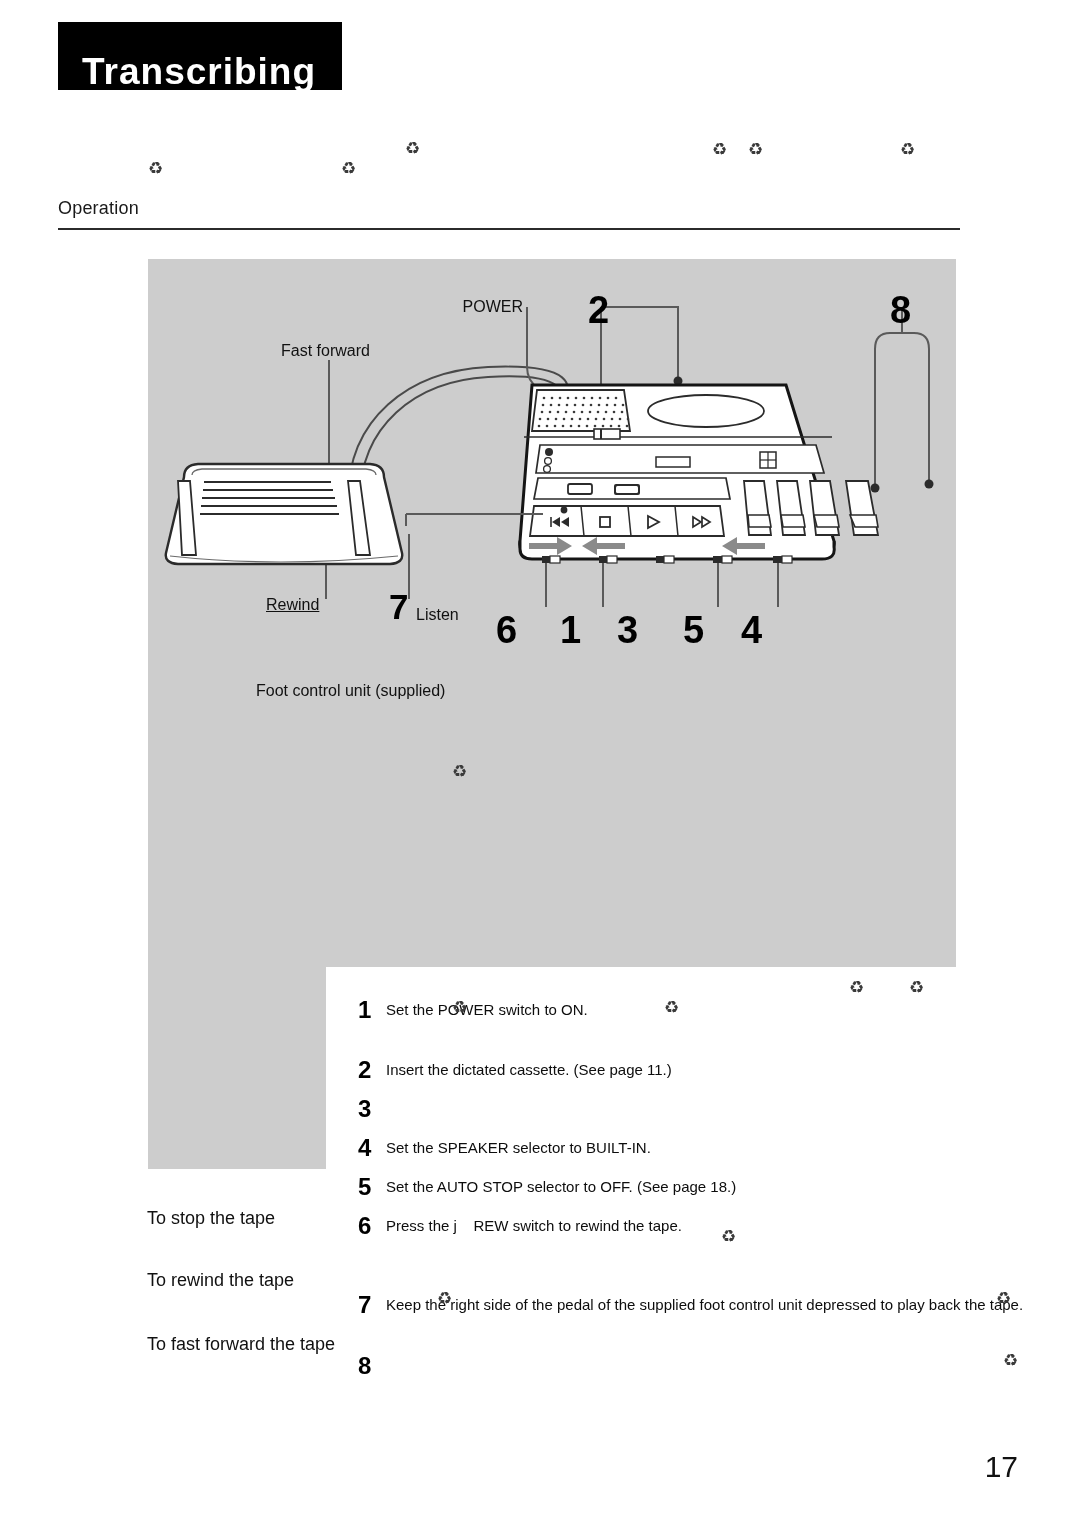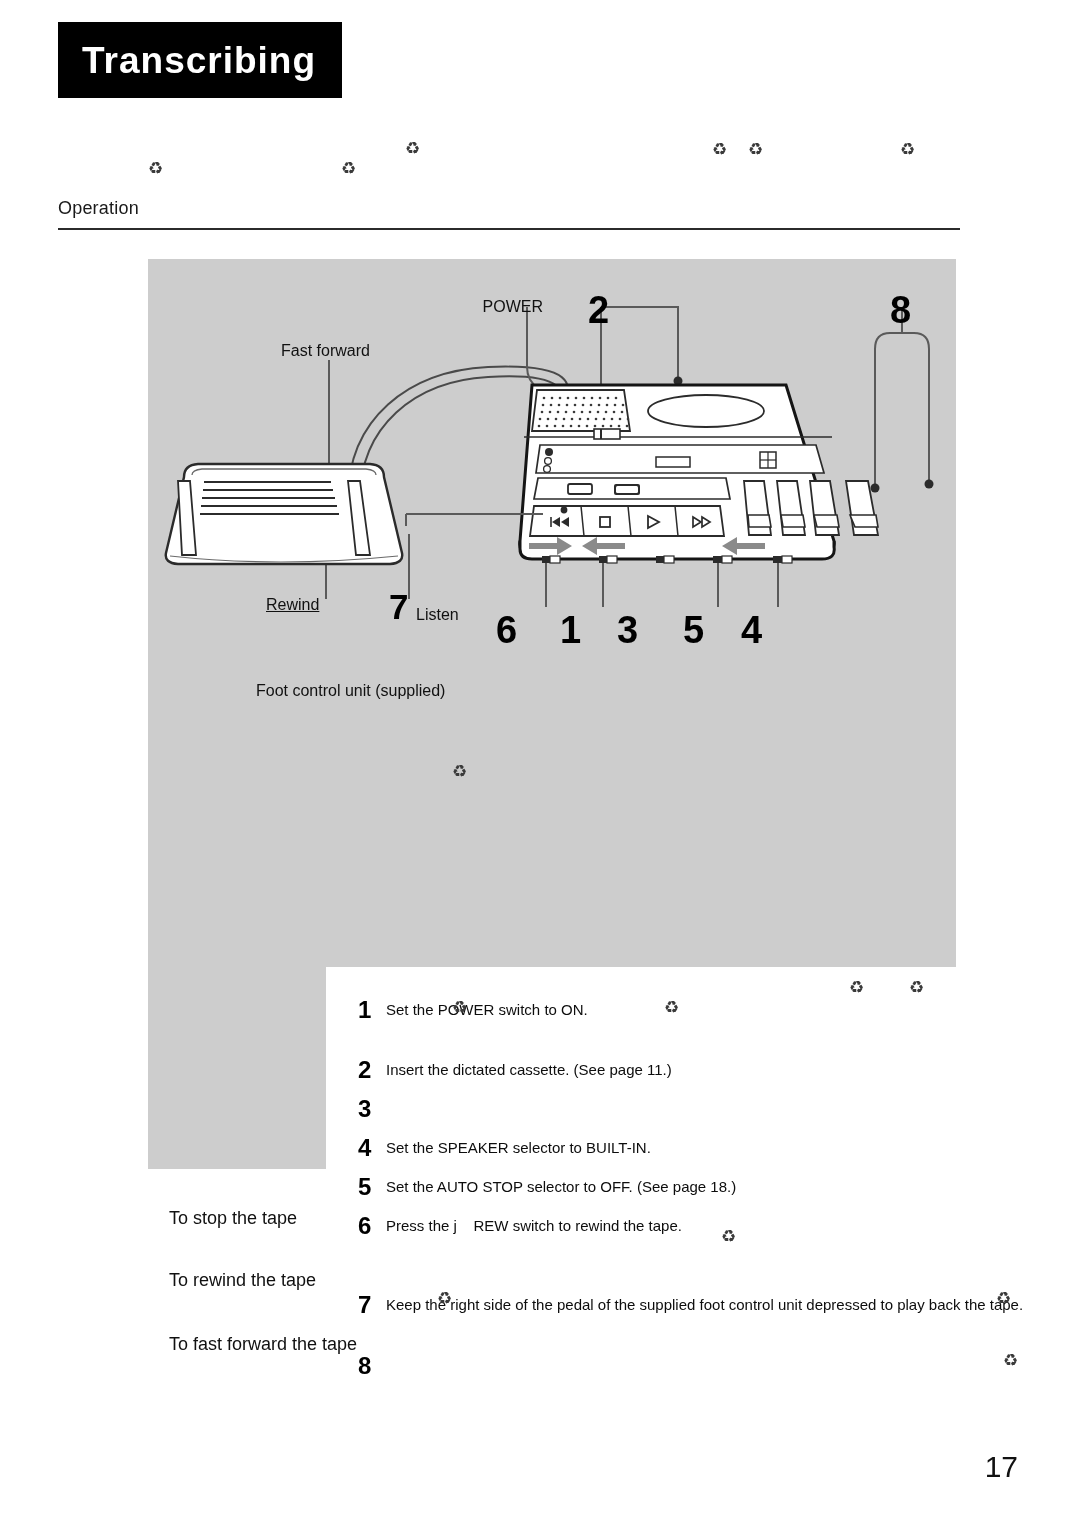--- a/index.html
+++ b/index.html
@@ -16,24 +16,24 @@
     color: #000000;
     overflow: hidden;
   }
 
   
   #chapter-title-box {
     position: absolute;
     left: 58px;
     top: 22px;
     width: 284px;
-    height: 76px;
+    height: 68px;
     background: #000000;
     display: flex;
-    align-items: center;
+    align-items: flex-end;
   }
   #chapter-title-text {
     color: #ffffff;
     font-size: 37px;
     font-weight: bold;
     letter-spacing: 1.0px;
     padding-left: 24px;
     line-height: 1;
   }
 
@@ -136,21 +136,20 @@
     padding-top: 3px;
   }
 
   
   .bottom-line {
     position: absolute;
     left: 147px;
     font-size: 18px;
     color: #111;
     white-space: nowrap;
-    margin-left: 22px;
   }
 
   
   #page-number {
     position: absolute;
     right: 62px;
     bottom: 42px;
     font-size: 30px;
     color: #111;
   }
@@ -386,21 +385,21 @@
         <rect x="625" y="297" width="9" height="7" fill="#2b2b2b"></rect>
         <rect x="634" y="297" width="10" height="7" fill="#ffffff" stroke="#2b2b2b" stroke-width="1.2"></rect>
       </g>
 
       <line x1="398" y1="304" x2="398" y2="348" stroke="#5a5a5a" stroke-width="2"></line>
       <line x1="455" y1="304" x2="455" y2="348" stroke="#5a5a5a" stroke-width="2"></line>
       <line x1="570" y1="304" x2="570" y2="348" stroke="#5a5a5a" stroke-width="2"></line>
       <line x1="630" y1="304" x2="630" y2="348" stroke="#5a5a5a" stroke-width="2"></line>
     </svg>
 
-    <div class="dlabel" style="left:375px; top:40px; transform:translateX(-100%);margin-left:20px;">POWER</div>
+    <div class="dlabel" style="left:375px; top:40px; transform:translateX(-100%);">POWER</div>
     <div class="dnum" style="left:440px; top:32px;">2</div>
     <div class="dnum" style="left:742px; top:32px;">8</div>
 
     <div class="dlabel" style="left:133px; top:84px;">Fast forward</div>
     <div class="dlabel" style="left:118px; top:338px;text-decoration:underline;">Rewind</div>
 
     <div class="dnum-sm" style="left:241px; top:330px;">7</div>
     <div class="dlabel" style="left:268px; top:348px;">Listen</div>
 
     <div class="dlabel" style="left:108px; top:424px;">Foot control unit (supplied)</div>

